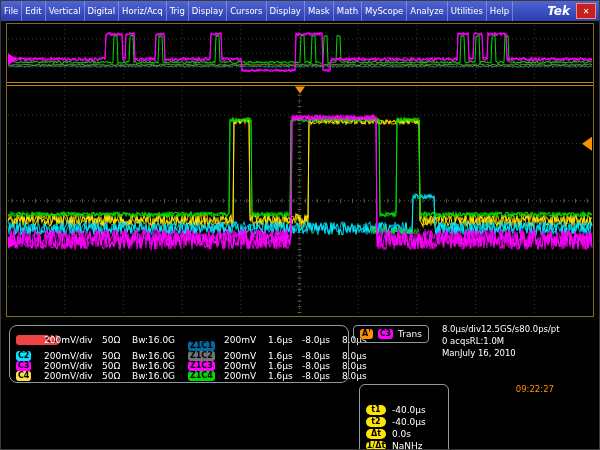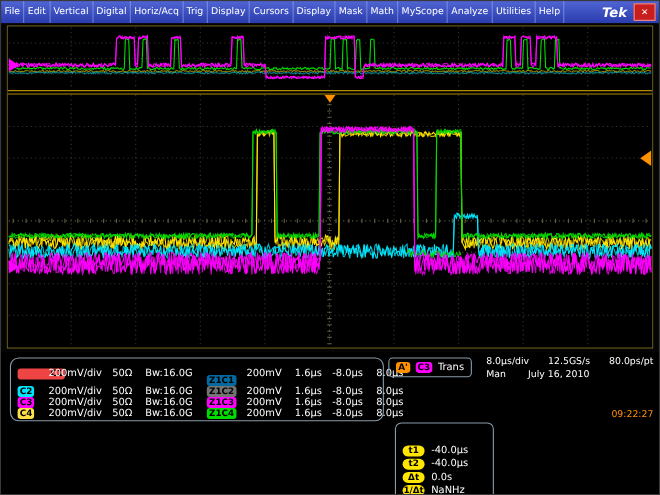--- a/index.html
+++ b/index.html
@@ -23,21 +23,21 @@
           border-radius:8px;padding:3px 6px;box-sizing:border-box;display:grid;grid-template-rows:repeat(4,1fr);}
   .ch-row{display:grid;grid-template-columns:28px 58px 30px 56px 36px 44px 34px 40px 1fr;align-items:center;}
   .badge{background:#888;color:#000;border-radius:3px;font-size:8px;font-weight:bold;text-align:center;
          padding:0 2px;line-height:10px;justify-self:start;}
   .cell{white-space:nowrap;}
   .trig-box{position:absolute;left:352px;top:5px;height:16px;border:1px solid #8a9ba8;border-radius:4px;
             display:flex;align-items:center;gap:5px;padding:0 6px;}
   .trig-a{background:#ff9000;}
   .trig-src{background:#ff00ff;}
   .acq-box{position:absolute;right:5px;top:3px;width:152px;font-size:8.5px;}
-  .acq-row{display:flex;justify-content:space-between;line-height:12px;white-space:nowrap;}
+  .acq-row{display:flex;line-height:12px;white-space:nowrap;}
   .orange{color:#ff9000;margin-top:36px;}
   .cursor-box{position:absolute;left:358px;top:64px;width:90px;border:1px solid #8a9ba8;border-radius:6px;
               padding:20px 6px;box-sizing:border-box;display:grid;row-gap:2px;}
   .cursor-row{display:flex;align-items:center;gap:6px;}
   .cursor-badge{background:#ffe600;color:#000;border-radius:5px;font-size:8px;font-weight:bold;
                 min-width:20px;text-align:center;line-height:10px;}
 </style>
 </head>
 <body>
 
@@ -265,20 +265,24 @@
       <span class="cell">Trans</span>
     </div>
 
     <div class="acq-box">
       <div class="acq-row">
         <span>8.0µs/div</span>
         <span>12.5GS/s</span>
         <span>80.0ps/pt</span>
       </div>
       <div class="acq-row">
+        <span>0 acqs</span>
+        <span>RL:1.0M</span>
+      </div>
+      <div class="acq-row">
         <span>Man</span>
         <span>July 16, 2010</span>
         <span class="orange">09:22:27</span>
       </div>
     </div>
 
     <div class="cursor-box">
       <div class="cursor-row">
         <span class="cursor-badge">t1</span>
         <span>-40.0µs</span>

